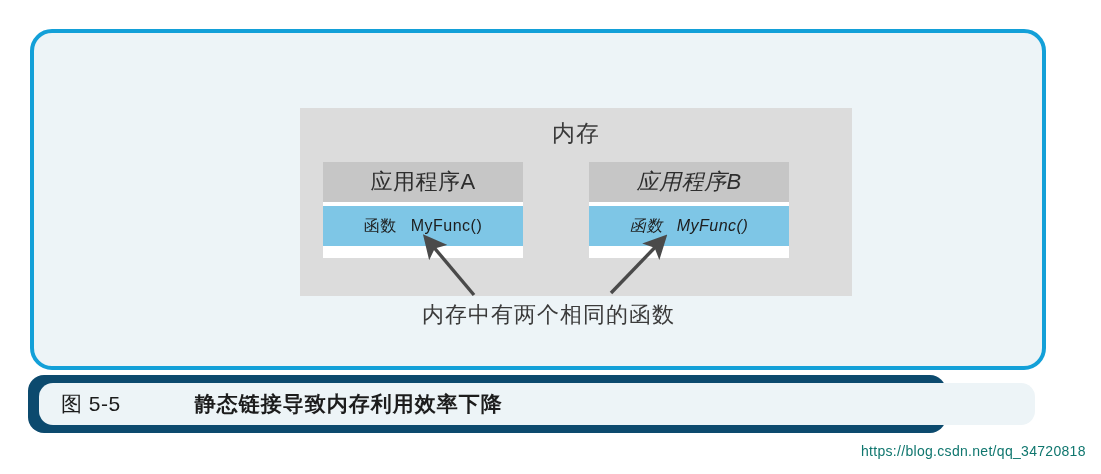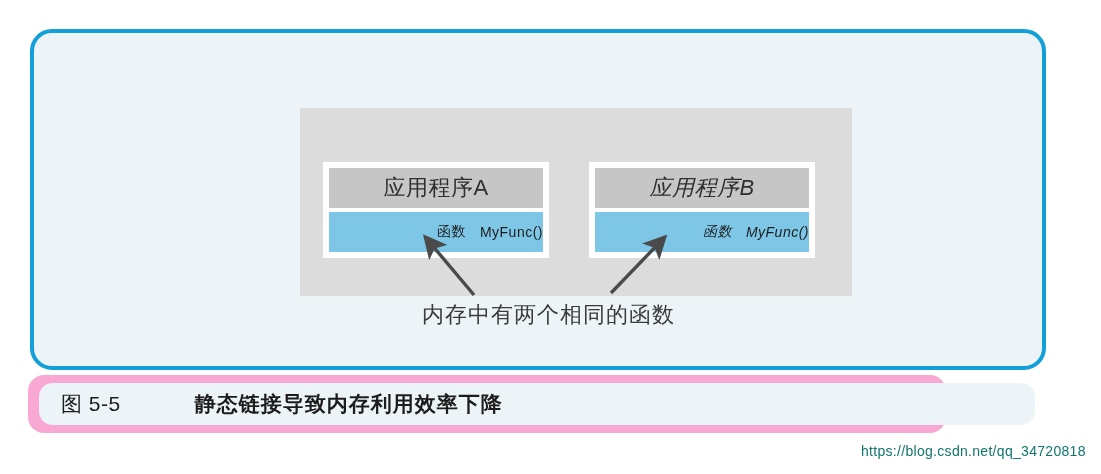--- a/index.html
+++ b/index.html
@@ -49,47 +49,46 @@
     text-align: center;
     font-size: 23px;
     color: #3b3b3b;
     letter-spacing: 1px;
   }
 
   
   .app-block {
     position: absolute;
     top: 54px;
-    width: 226px;
+    width: 200px;
     height: 96px;
     background: #ffffff;
     box-sizing: border-box;
-    padding: 6px;
   }
   .app-block.app-a { left: 23px; }
   .app-block.app-b { left: 289px; font-style: italic; }
 
   .app-header {
     height: 40px;
     background: #c6c6c6;
     display: flex;
     align-items: center;
     justify-content: center;
     font-size: 22px;
     color: #2e2e2e;
     letter-spacing: 0.5px;
   }
   .app-func {
     margin-top: 4px;
     height: 40px;
     background: #7ec6e6;
     display: flex;
     align-items: center;
-    justify-content: flex-end;
-    font-size: 14px;
+    justify-content: center;
+    font-size: 16px;
     color: #1d1d1d;
     letter-spacing: 0.5px;
   }
   .func-word { margin-right: 14px; }
 
   
   .arrow-layer {
     position: absolute;
     left: 0;
     top: 0;
@@ -109,21 +108,21 @@
     font-family: Liberation Serif, serif;
   }
 
   
   .caption-bar {
     position: absolute;
     left: 28px;
     top: 375px;
     width: 918px;
     height: 58px;
-    background: #f9a8d4;
+    background: #0c4a6e;
     border-radius: 16px;
     box-sizing: border-box;
   }
   .caption-inner {
     position: absolute;
     left: 11px;
     top: 8px;
     width: 996px;
     height: 42px;
     background: #edf4f7;
@@ -159,20 +158,21 @@
   }
 </style>
 </head>
 <body>
 
 <div id="screenshot">
 
   <div class="figure-panel">
 
     <div class="memory-box">
+      <div class="memory-label">内存</div>
 
       <div class="app-block app-a">
         <div class="app-header">应用程序A</div>
         <div class="app-func">
           <span class="func-word">函数</span>
           <span>MyFunc()</span>
         </div>
       </div>
 
       <div class="app-block app-b">

